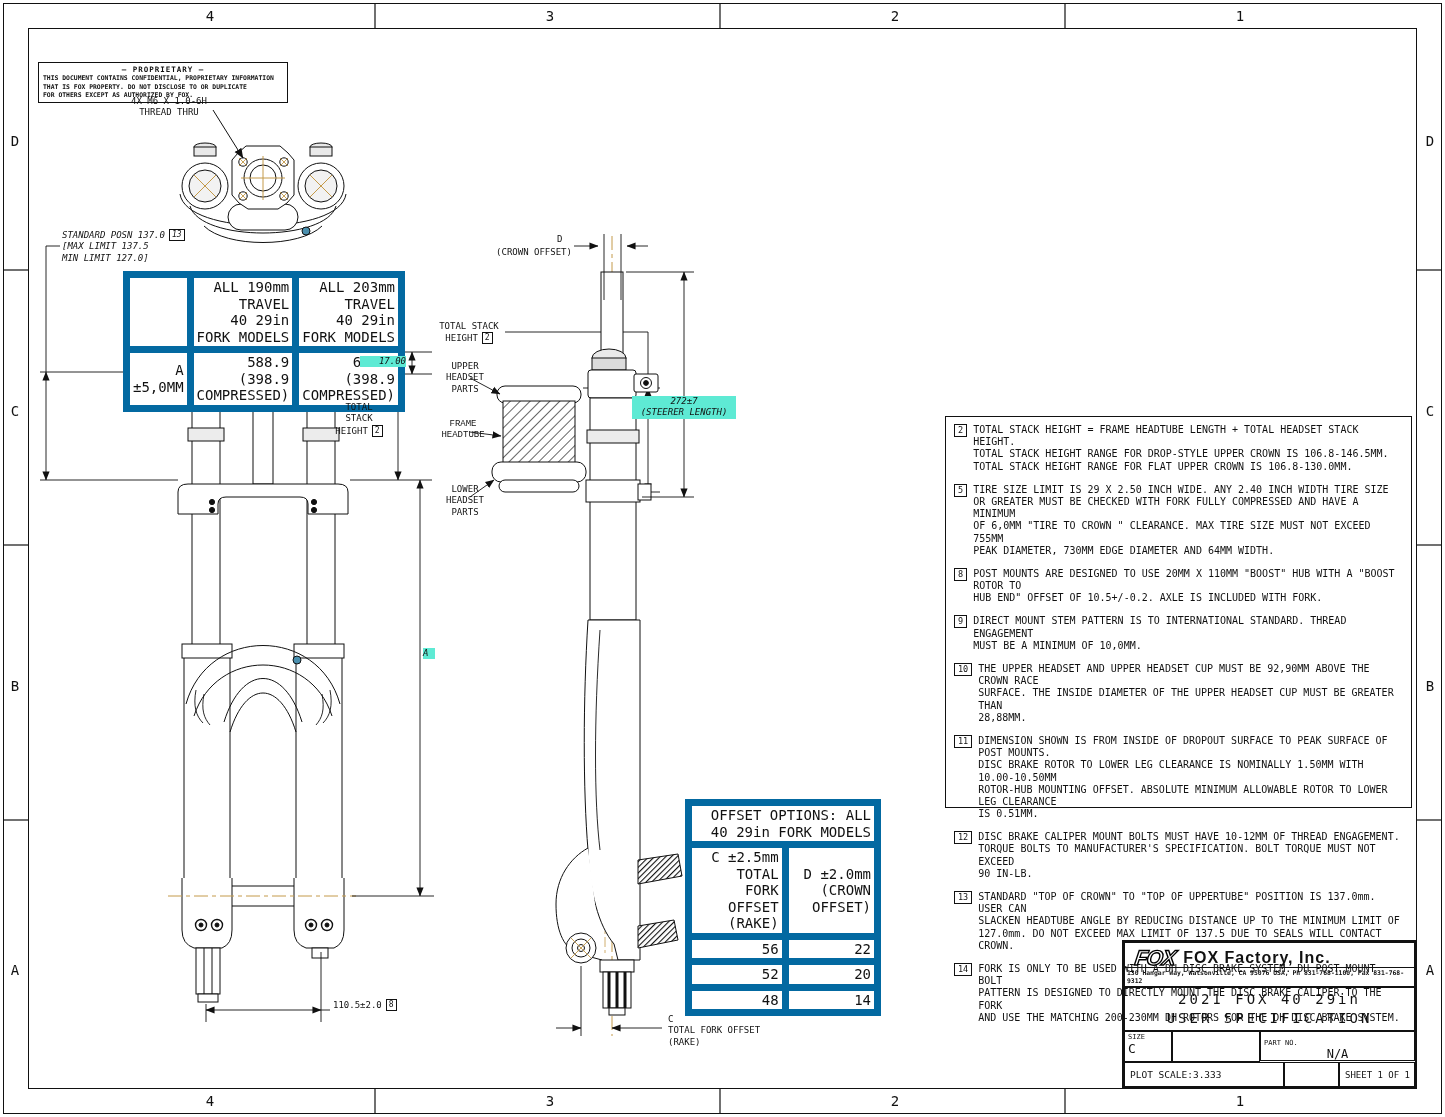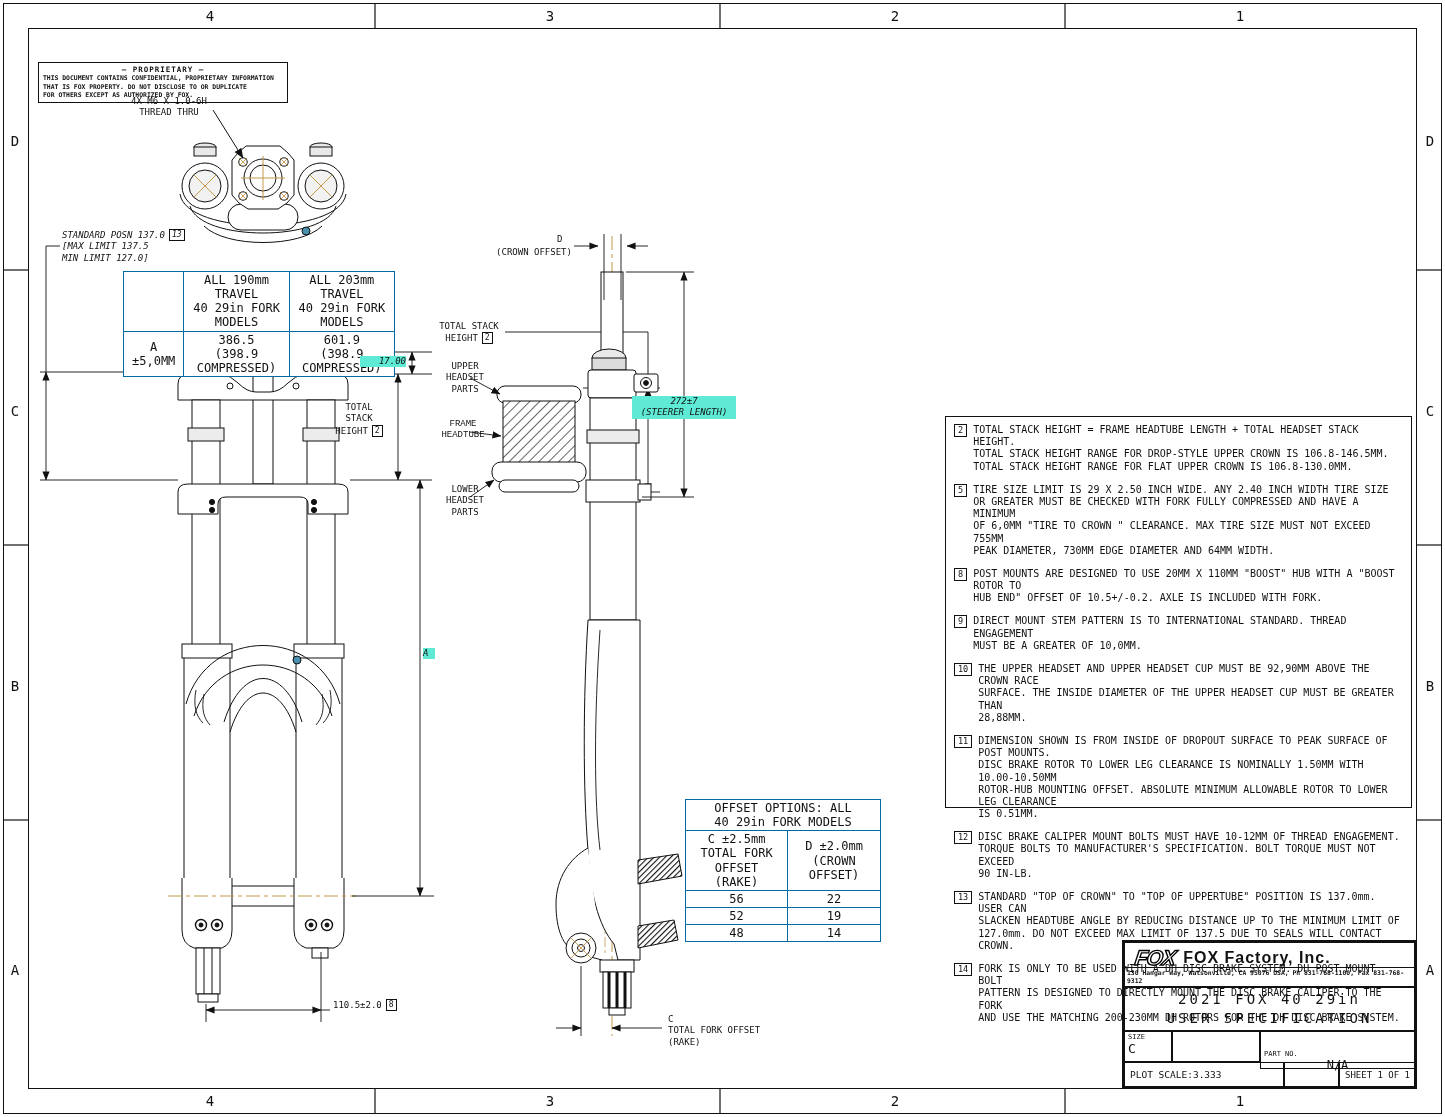--- a/index.html
+++ b/index.html
@@ -17,21 +17,21 @@
   .outer-border{left:3px;top:3px;width:1437px;height:1109px;border:1px solid #111;}
   .inner-frame{left:28px;top:28px;width:1387px;height:1059px;border:1.5px solid #111;}
   .zone{font-size:14px;line-height:16px;width:22px;text-align:center;}
   
   .prop{left:38px;top:42px;width:240px;border:1px solid #111;padding:2px 4px;margin-top:20px;}
   .prop .t{font-size:7.5px;font-weight:bold;text-align:center;letter-spacing:1px;}
   .prop .b{font-size:6.4px;font-weight:bold;line-height:1.35;}
   
   table{border-collapse:collapse;background:#fff;}
   .dtable{border:1.5px solid #111;}
-  .dtable td{border:1px solid #0369a1;text-align:center;font-size:12px;line-height:1.18;
+  .dtable td{border:7px solid #0369a1;text-align:right;font-size:14px;line-height:1.18;
              padding:1px 3px;white-space:pre-line;font-family:"DejaVu Sans Mono",monospace;}
   
   .notes{left:945px;top:416px;width:467px;height:392px;border:1.5px solid #111;
          padding:7px 8px;box-sizing:border-box;}
   .note{display:flex;gap:6px;margin-bottom:11px;}
   .note .nref{flex:0 0 auto;border:1px solid #111;font-size:8.5px;line-height:11px;
               padding:0 3px;height:13px;box-sizing:border-box;}
   .note .txt{font-size:10px;line-height:1.22;white-space:pre-line;}
   
   .tb{left:1122px;top:940px;width:295px;height:149px;border:2px solid #111;box-sizing:border-box;}
@@ -299,21 +299,21 @@
   <tbody>
       <tr>
     <td style="width:58px;"></td>
     <td style="width:107px;">ALL 190mm TRAVEL
 40 29in FORK MODELS</td>
     <td style="width:107px;">ALL 203mm TRAVEL
 40 29in FORK MODELS</td>
   </tr>
   <tr>
     <td>A ±5,0MM</td>
-    <td>386.5
+    <td>588.9
 (398.9 COMPRESSED)</td>
     <td>601.9
 (398.9 COMPRESSED)</td>
   </tr>
 </tbody>
   </table>
 
 <div class="abs lbl right bgw" style="left:360px;top:356px;width:46px;">17.00</div>
 
 <div class="abs lbl center" style="left:326px;top:402px;width:66px;">
@@ -364,21 +364,21 @@
 (RAKE)</td>
     <td style="width:92px;">D ±2.0mm
 (CROWN OFFSET)</td>
   </tr>
   <tr>
         <td>56</td>
         <td>22</td>
       </tr>
   <tr>
         <td>52</td>
-        <td>19</td>
+        <td>20</td>
       </tr>
   <tr>
         <td>48</td>
         <td>14</td>
       </tr>
 </tbody>
   </table>
 
 <div class="abs notes">
   <div class="note">
@@ -395,21 +395,21 @@
 PEAK DIAMETER, 730MM EDGE DIAMETER AND 64MM WIDTH.</span>
     </div>
   <div class="note">
       <span class="nref">8</span>
       <span class="txt">POST MOUNTS ARE DESIGNED TO USE 20MM X 110MM "BOOST" HUB WITH A "BOOST ROTOR TO
 HUB END" OFFSET OF 10.5+/-0.2.  AXLE IS INCLUDED WITH FORK.</span>
     </div>
   <div class="note">
       <span class="nref">9</span>
       <span class="txt">DIRECT MOUNT STEM PATTERN IS TO INTERNATIONAL STANDARD. THREAD ENGAGEMENT
-MUST BE A GREATER OF 10,0MM.</span>
+MUST BE A MINIMUM OF 10,0MM.</span>
     </div>
   <div class="note">
       <span class="nref">10</span>
       <span class="txt">THE UPPER HEADSET AND UPPER HEADSET CUP MUST BE 92,90MM ABOVE THE CROWN RACE
 SURFACE. THE INSIDE DIAMETER OF THE UPPER HEADSET CUP MUST BE GREATER THAN
 28,88MM.</span>
     </div>
   <div class="note">
       <span class="nref">11</span>
       <span class="txt">DIMENSION SHOWN IS FROM INSIDE OF DROPOUT SURFACE TO PEAK SURFACE OF POST MOUNTS.
@@ -447,20 +447,20 @@
   </div>
   <div class="cell" style="left:0;top:45px;width:291px;height:44px;display:flex;align-items:center;justify-content:center;">
     <div class="dtitle">2021 FOX 40 29in
 USER SPECIFICATION</div>
   </div>
   <div class="cell" style="left:0;top:89px;width:48px;height:31px;padding:1px 3px;">
     <div class="tinylab">SIZE</div>
     <div style="font-size:13px;">C</div>
   </div>
   <div class="cell" style="left:48px;top:89px;width:88px;height:31px;"></div>
-  <div class="cell" style="left:136px;top:89px;width:155px;height:30px;padding:18px 3px;">
+  <div class="cell" style="left:136px;top:89px;width:155px;height:30px;padding:7px 3px;">
     <div class="tinylab">PART NO.</div>
     <div class="center" style="font-size:12px;">N/A</div>
   </div>
   <div class="cell" style="left:0;top:120px;width:160px;height:25px;display:flex;align-items:center;padding-left:5px;font-size:9.5px;">PLOT SCALE:3.333</div>
   <div class="cell" style="left:160px;top:120px;width:55px;height:25px;"></div>
   <div class="cell" style="left:215px;top:120px;width:76px;height:25px;display:flex;align-items:center;padding-left:5px;font-size:9px;">SHEET 1 OF 1</div>
 </div>
 
 </body></html>

